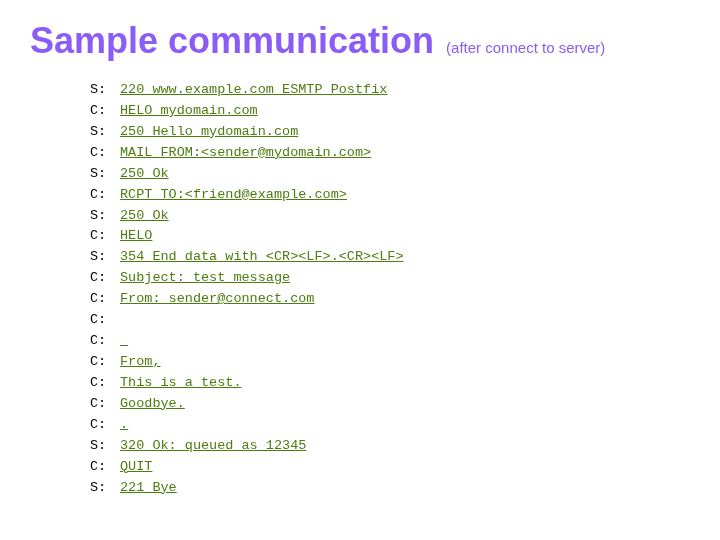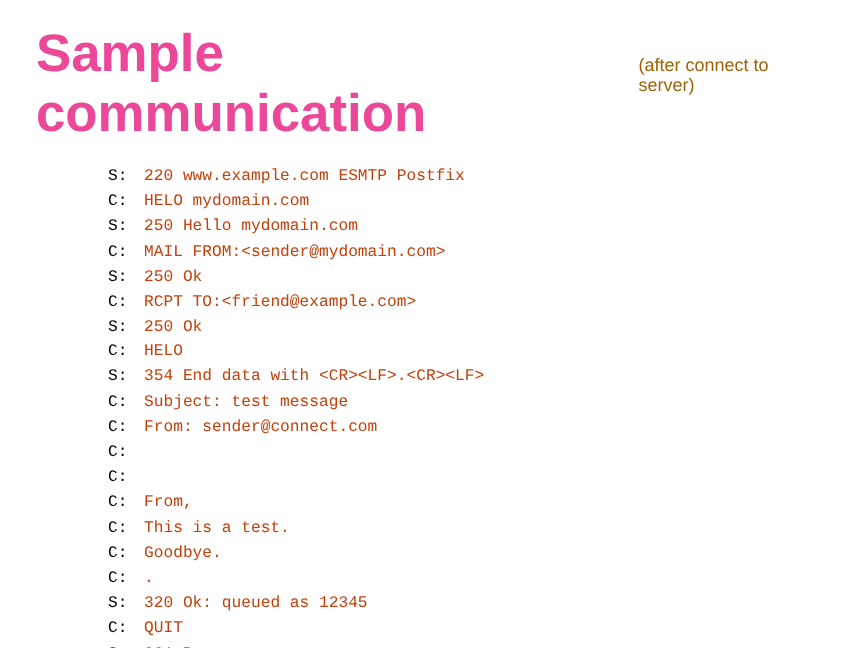--- a/index.html
+++ b/index.html
@@ -24,29 +24,29 @@
     }
 
     .title-row {
       display: flex;
       align-items: baseline;
       gap: 12px;
       margin-bottom: 18px;
     }
 
     .main-title {
-      font-size: 44px;
+      font-size: 36px;
       font-weight: bold;
-      color: #ec4899;
+      color: #8b5cf6;
       font-family: Arial, sans-serif;
     }
 
     .subtitle {
       font-size: 15px;
-      color: #a16207;
+      color: #8b5cf6;
       font-family: Arial, sans-serif;
       font-weight: normal;
     }
 
     .communication-block {
       margin-left: 60px;
       font-family: 'Courier New', Courier, monospace;
       font-size: 13.5px;
       line-height: 1.55;
       color: #000000;
@@ -57,21 +57,22 @@
       gap: 0;
     }
 
     .prefix {
       display: inline-block;
       min-width: 30px;
       color: #000000;
     }
 
     .content {
-      color: #c2410c;
+      color: #4d7c0f;
+      text-decoration: underline;
     }
   </style>
 </head>
 <body>
 
 <div class="page">
   <div class="title-row">
     <span class="main-title">Sample communication</span>
     <span class="subtitle">(after connect to server)</span>
   </div>

